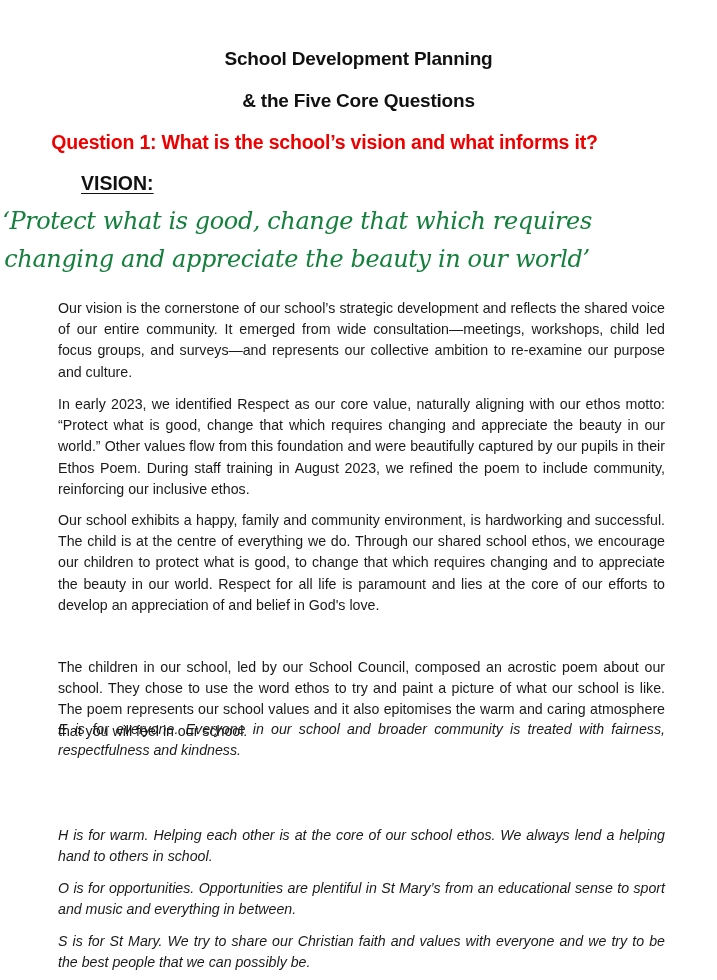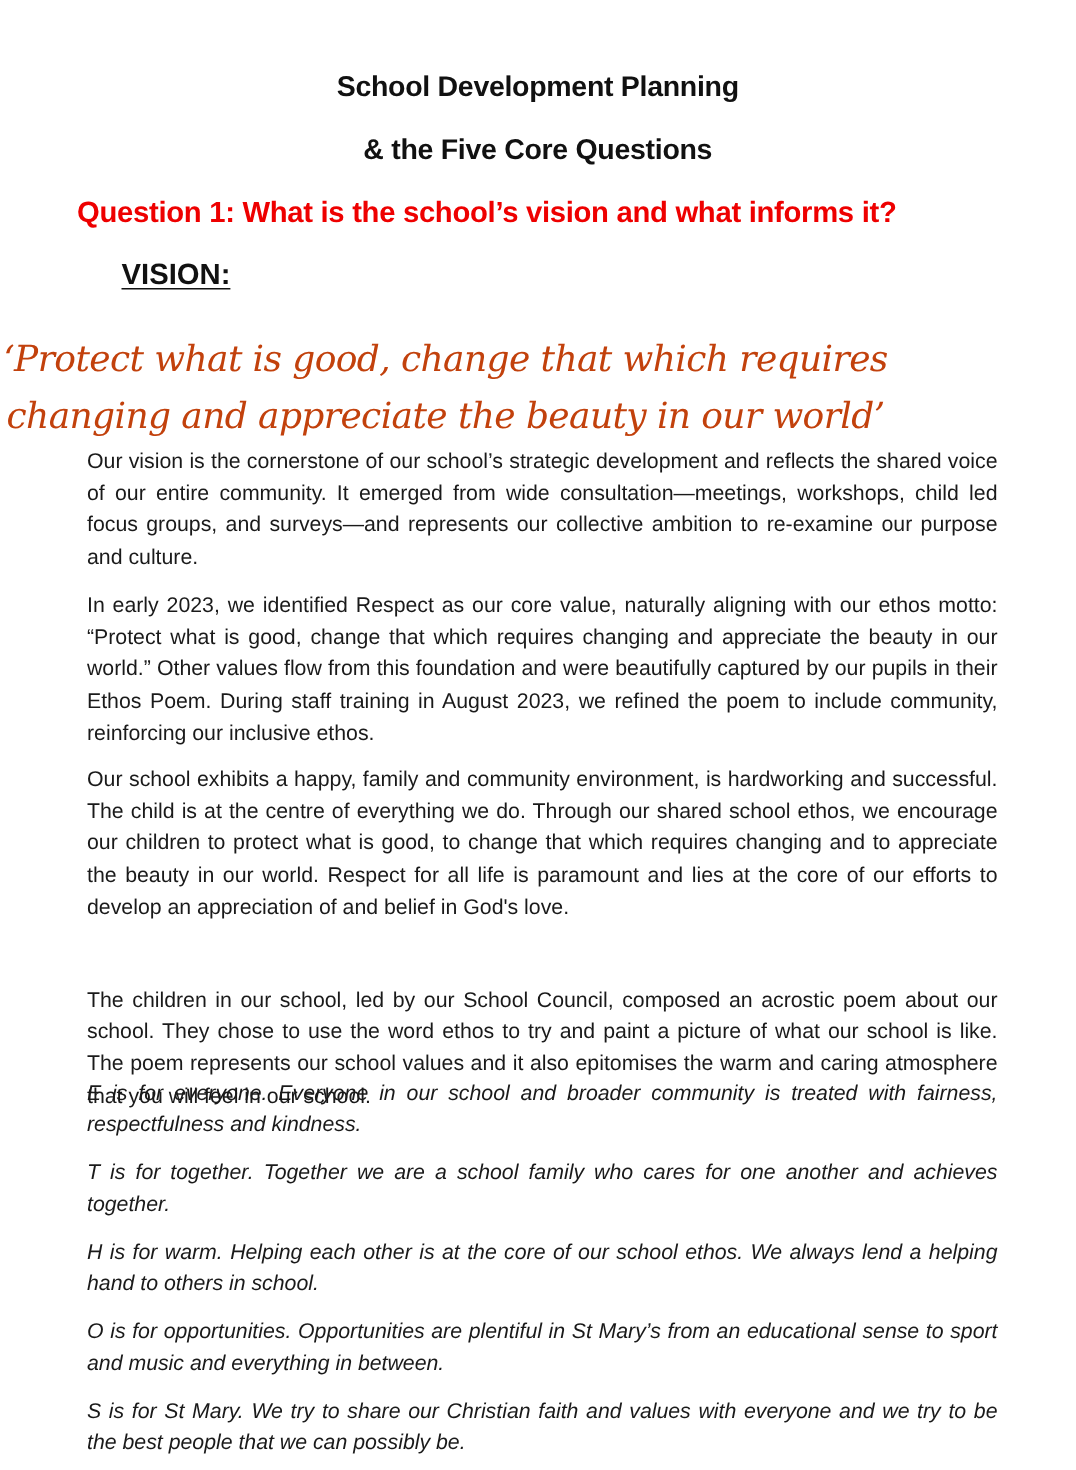--- a/index.html
+++ b/index.html
@@ -56,27 +56,27 @@
       font-size: 19.5px;
       text-decoration: underline;
       text-underline-offset: 3px;
       color: #111111;
       margin-left: 24px;
     }
     .motto {
       position: absolute;
       left: 0;
       width: 594px;
-      top: 220px;
+      top: 202px;
       text-align: center;
       font-family: "DejaVu Serif", serif;
       font-style: italic;
       font-size: 24px;
       line-height: 38px;
-      color: #c2410c;
+      color: #15803d;
       letter-spacing: -0.4px;
     }
     .body-text {
       position: absolute;
       left: 58px;
       width: 607px;
       font-family: "Liberation Sans", sans-serif;
       font-size: 14.2px;
       line-height: 21.2px;
       color: #1a1a1a;
@@ -119,17 +119,16 @@
     <div>‘Protect what is good, change that which requires</div>
     <div>changing and appreciate the beauty in our world’</div>
   </div>
 
   <p class="body-text p1">Our vision is the cornerstone of our school’s strategic development and reflects the shared voice of our entire community. It emerged from wide consultation—meetings, workshops, child led focus groups, and surveys—and represents our collective ambition to re-examine our purpose and culture.</p>
   <p class="body-text p2">In early 2023, we identified Respect as our core value, naturally aligning with our ethos motto: “Protect what is good, change that which requires changing and appreciate the beauty in our world.” Other values flow from this foundation and were beautifully captured by our pupils in their Ethos Poem. During staff training in August 2023, we refined the poem to include community, reinforcing our inclusive ethos.</p>
   <p class="body-text p3">Our school exhibits a happy, family and community environment, is hardworking and successful. The child is at the centre of everything we do. Through our shared school ethos, we encourage our children to protect what is good, to change that which requires changing and to appreciate the beauty in our world. Respect for all life is paramount and lies at the core of our efforts to develop an appreciation of and belief in God's love.</p>
   <p class="body-text p4">The children in our school, led by our School Council, composed an acrostic poem about our school. They chose to use the word ethos to try and paint a picture of what our school is like. The poem represents our school values and it also epitomises the warm and caring atmosphere that you will feel in our school.</p>
 
   <p class="poem e1"><b>E is for everyone.</b> <span>Everyone in our school and broader community is treated with fairness, respectfulness and kindness.</span></p>
-  <p class="poem e2"><b>T is for together.</b> <span>Together we are a school family who cares for one another and achieves together.</span></p>
   <p class="poem e3"><b>H is for warm.</b> <span>Helping each other is at the core of our school ethos. We always lend a helping hand to others in school.</span></p>
   <p class="poem e4"><b>O is for opportunities.</b> <span>Opportunities are plentiful in St Mary’s from an educational sense to sport and music and everything in between.</span></p>
   <p class="poem e5"><b>S is for St Mary.</b> <span>We try to share our Christian faith and values with everyone and we try to be the best people that we can possibly be.</span></p>
 </div>
 
 </body></html>

